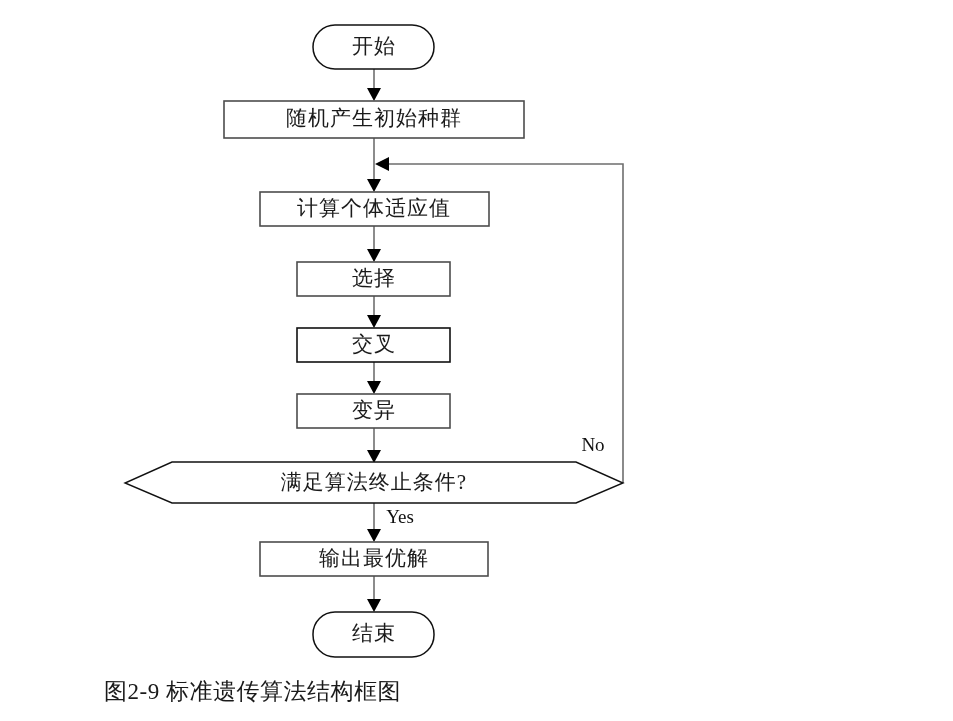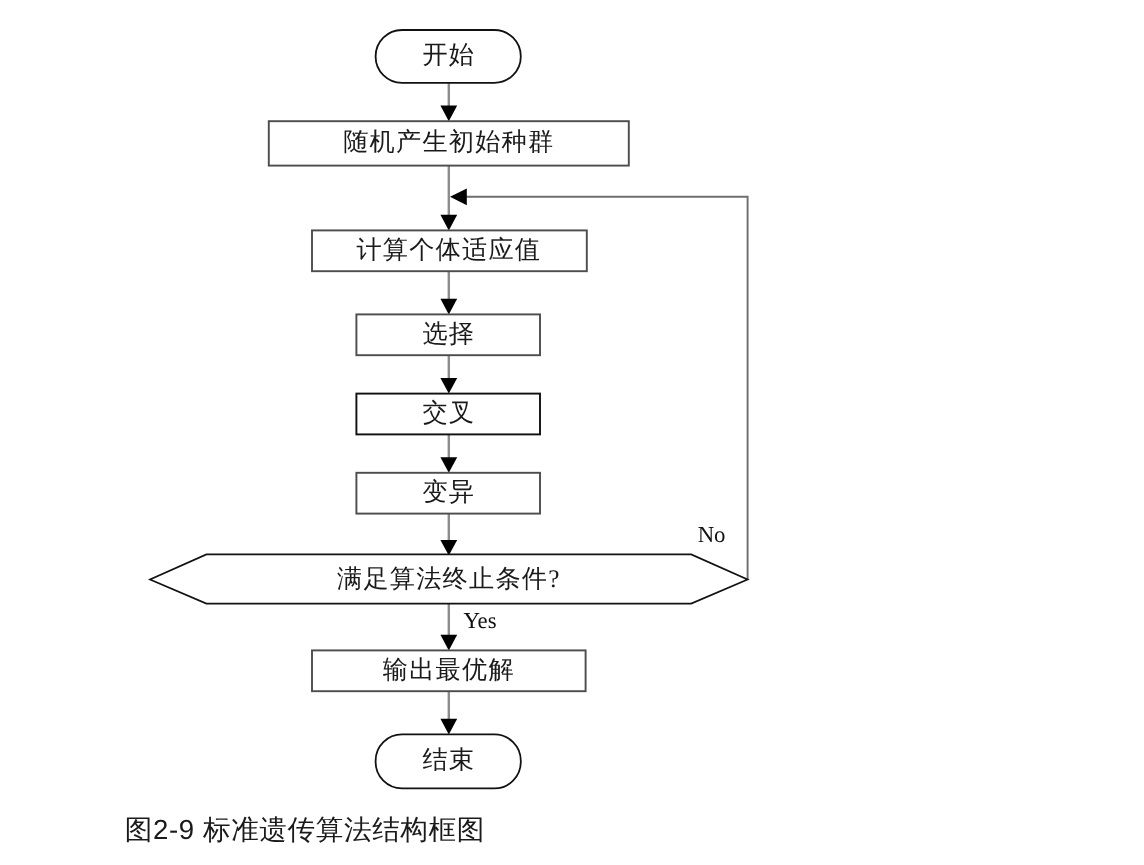--- a/index.html
+++ b/index.html
@@ -70,21 +70,21 @@
     font-family: "Liberation Serif", "DejaVu Serif", serif;
     font-size: 19px;
     fill: #111111;
     text-anchor: middle;
     dominant-baseline: middle;
   }
   .caption-text {
     position: absolute;
     left: 104px;
     top: 676px;
-    font-family: Liberation Sans, sans-serif;
+    font-family: Liberation Serif, serif;
     font-size: 23px;
     color: #1a1a1a;
     letter-spacing: 0.5px;
     white-space: nowrap;
   }
 </style>
 </head>
 <body>
 
 <div id="figure-root">

